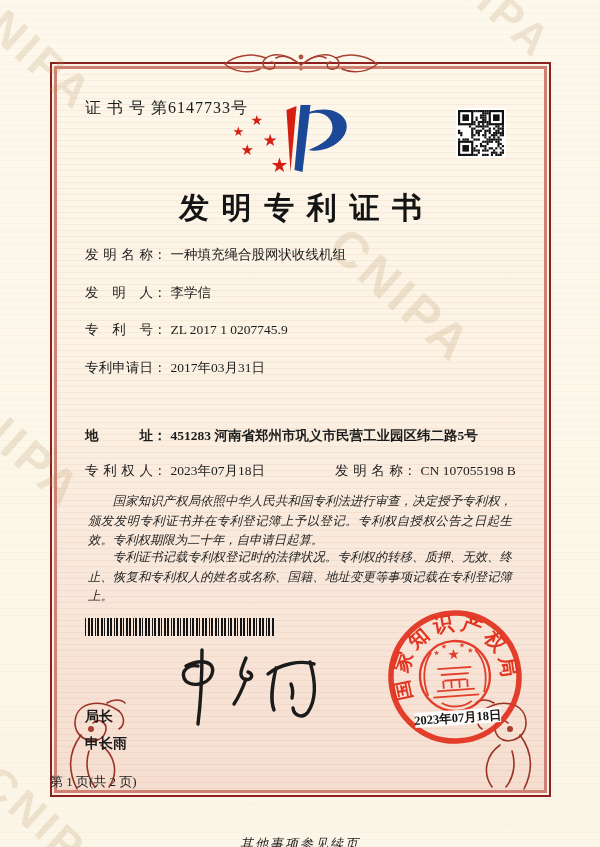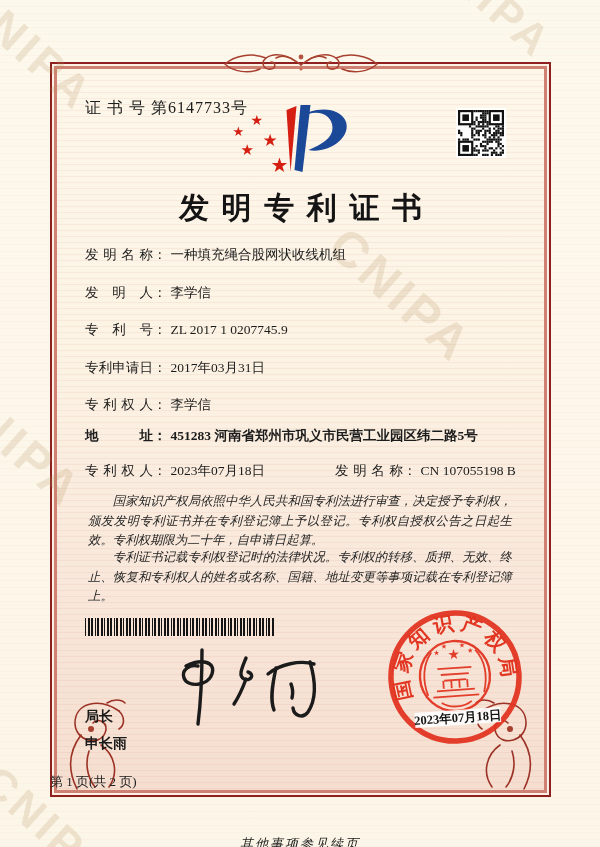--- a/index.html
+++ b/index.html
@@ -301,23 +301,20 @@
     </div>
     <div class="field-row r2">
       <span class="lbl">发明人</span><span class="colon">：</span><span>李学信</span>
     </div>
     <div class="field-row r3">
       <span class="lbl">专利号</span><span class="colon">：</span><span>ZL 2017 1 0207745.9</span>
     </div>
     <div class="field-row r4">
       <span class="lbl">专利申请日</span><span class="colon">：</span><span>2017年03月31日</span>
     </div>
-    <div class="field-row r5">
-      <span class="lbl">专利权人</span><span class="colon">：</span><span>李学信</span>
-    </div>
     <div class="field-row r6">
       <span class="lbl">地址</span><span class="colon">：</span><span>451283 河南省郑州市巩义市民营工业园区纬二路5号</span>
     </div>
     <div class="field-row r7">
       <span class="lbl">专利权人</span><span class="colon">：</span><span>2023年07月18日</span>
       <span class="pair2">
         <span class="lbl">发明名称</span><span class="colon">：</span><span>CN 107055198 B</span>
       </span>
     </div>
 

